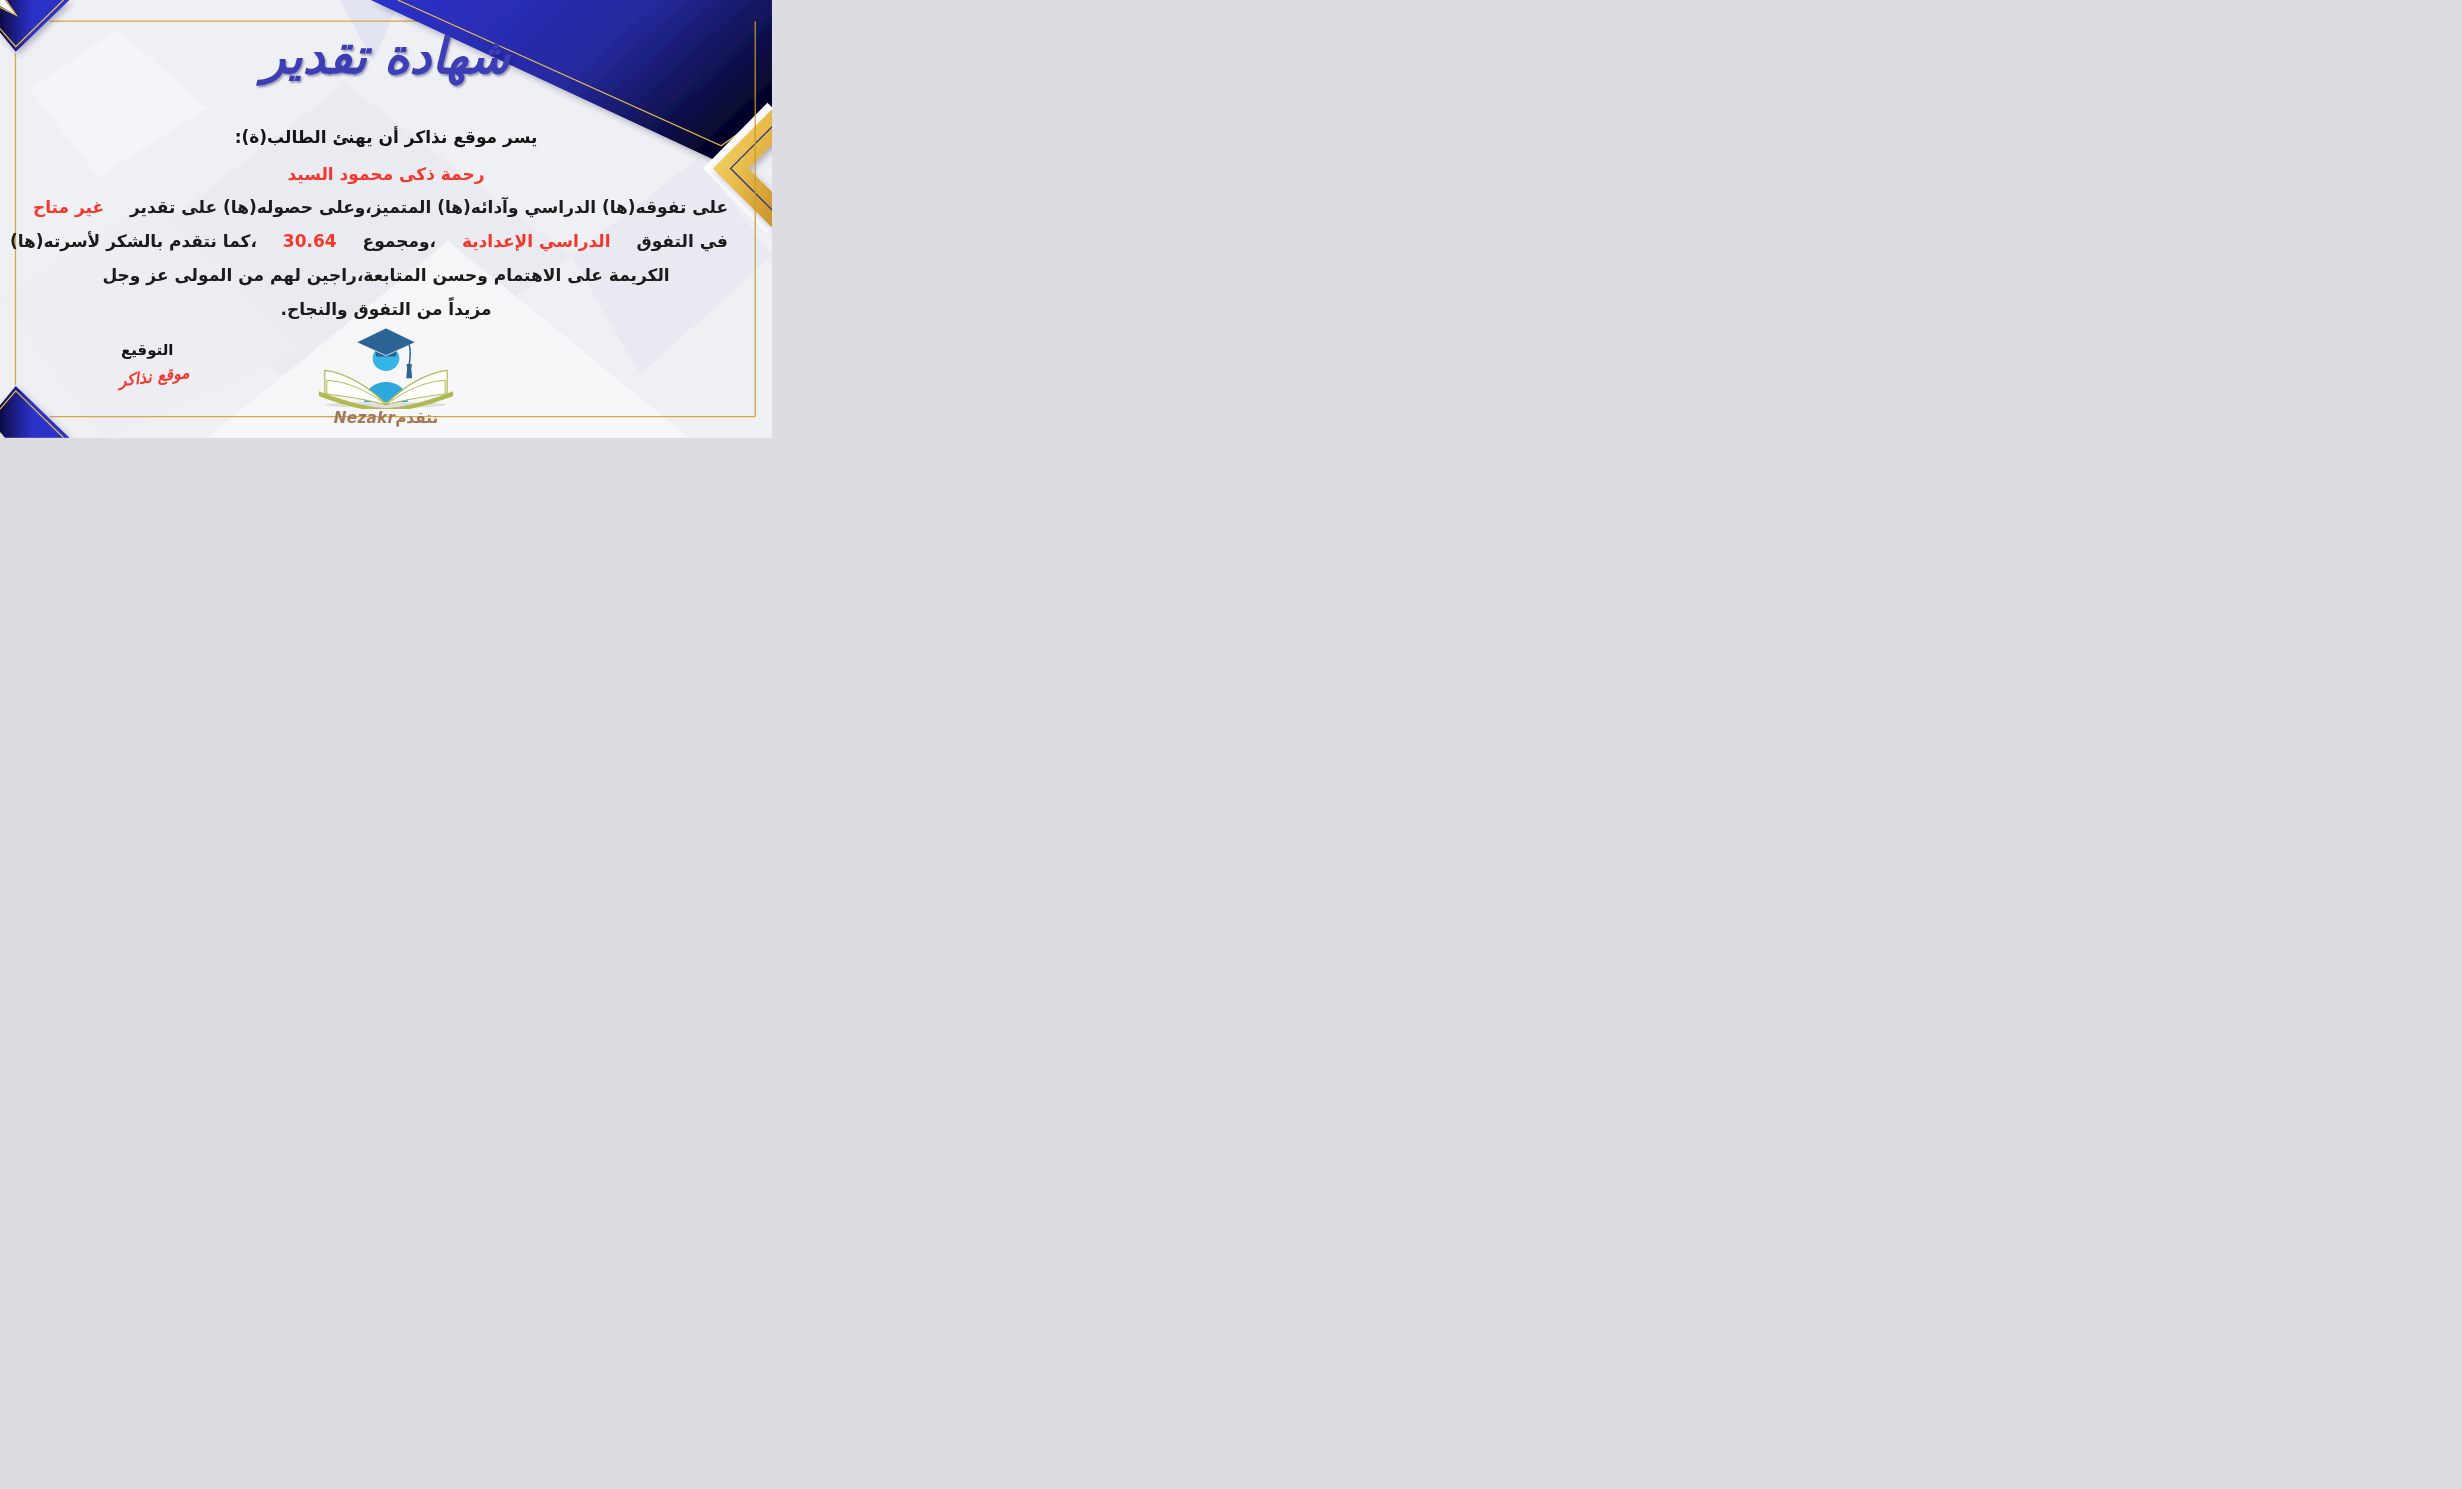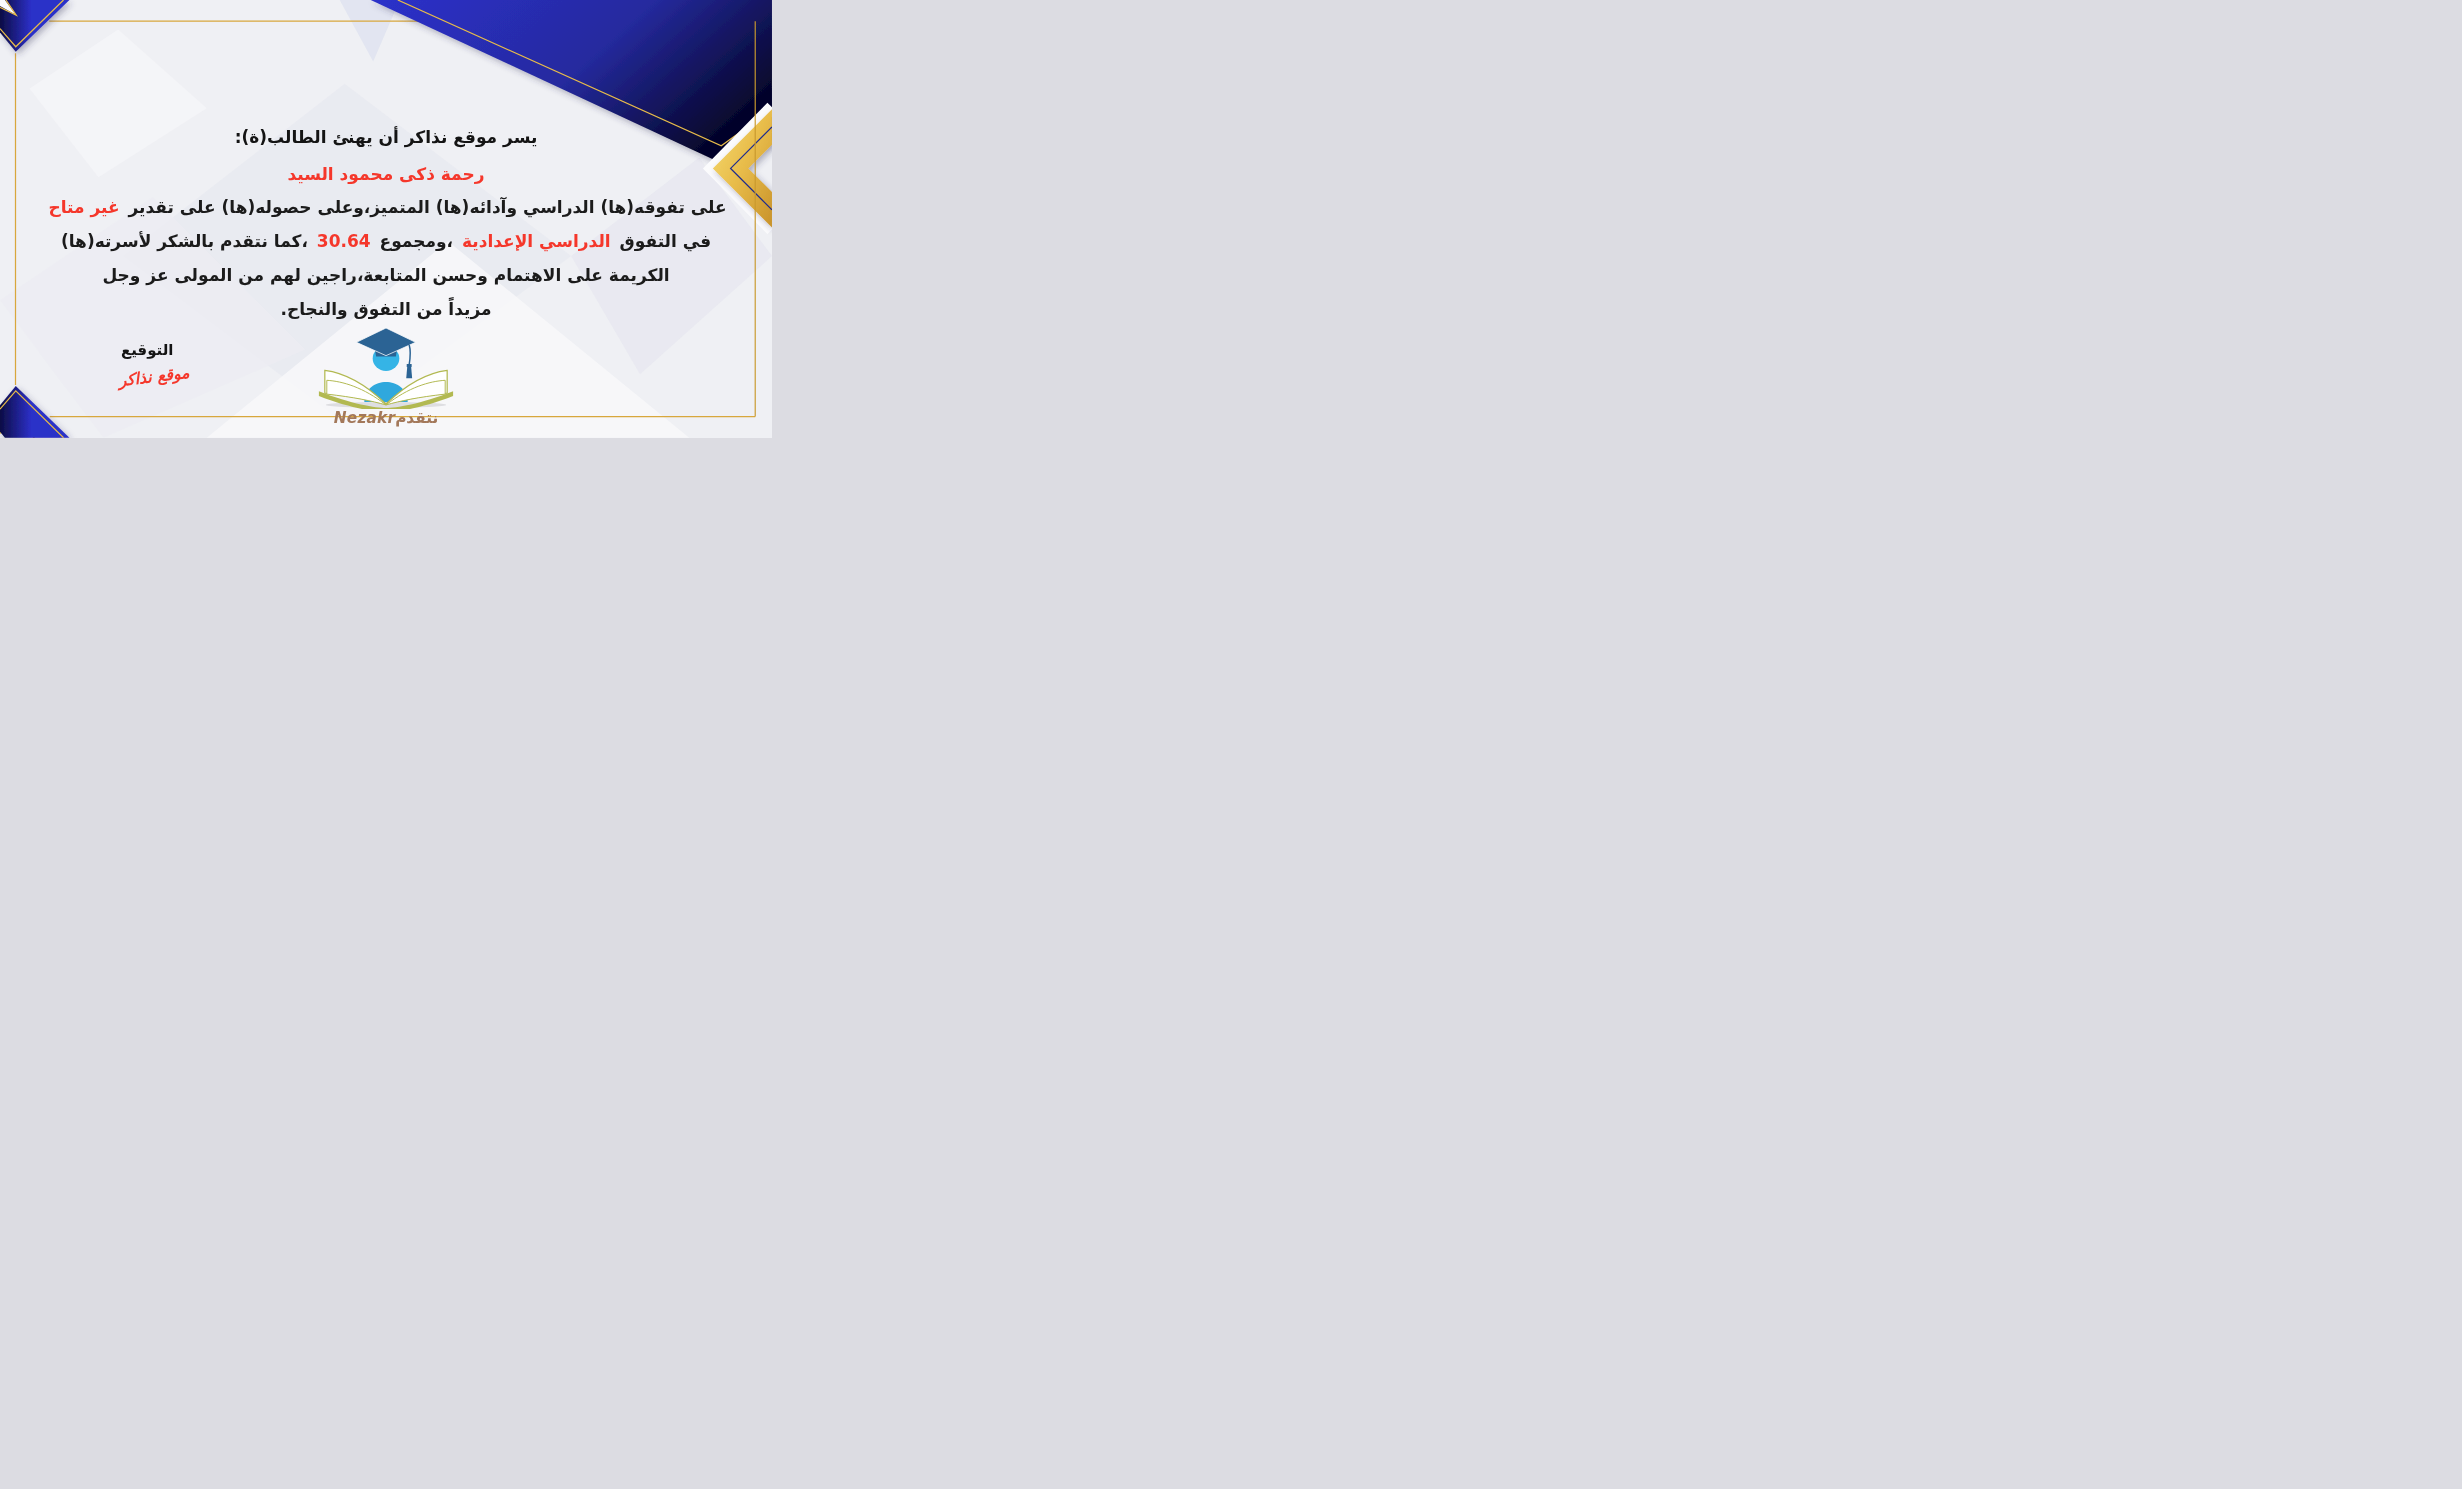--- a/index.html
+++ b/index.html
@@ -13,21 +13,21 @@
   .centerline{left:0;right:0;text-align:center;}
   .title{
     top:19.7px; font-size:49px; line-height:74px; font-weight:bold; font-style:italic;
     color:#3b3eb5; text-shadow:1.5px 2px 2px rgba(25,25,95,.38); direction:rtl;
   }
   .intro{top:122px; font-size:17px; line-height:30.5px; font-weight:bold; color:#141414; direction:rtl;}
   .name{top:159px; font-size:17px; line-height:30.5px; font-weight:bold; color:#f5372b; direction:rtl;}
   .bodytext{top:190px; left:44px; right:44px; position:absolute; direction:rtl;}
   .bline{height:34px; line-height:34px; text-align:center; font-size:17px; font-weight:bold; color:#1b1b1b; white-space:nowrap;}
   .red{color:#f5372b;}
-  .slot{margin:0 3px;}
+  .slot{margin:0 20px;}
   .sig-label{left:121px; top:338px; font-size:15px; line-height:24.6px; font-weight:bold; color:#141414; direction:rtl;}
   .sig-script{
     left:105px; top:366px; width:98px; text-align:center;
     font-size:15.8px; line-height:22.7px; font-weight:bold; font-style:italic;
     color:#f5372b; transform:rotate(-7deg); direction:rtl;
   }
   .logo-wordmark{
     left:288px; top:409px; width:197px; text-align:center;
     font-size:15.3px; line-height:19.7px; font-weight:bold; font-style:italic; color:#a3785a;
     direction:ltr; letter-spacing:0.2px;
@@ -97,20 +97,21 @@
 
     <g>
       <polyline points="1568,218 1446,342 1568,466" fill="none" stroke="#fbfbfd" stroke-width="26"></polyline>
       <path d="M1568,222 L1448,342 L1568,462 L1568,390 L1520,342 L1568,294 Z" fill="url(#goldGrad)" filter="url(#ds)"></path>
       <polyline points="1568,258 1484,342 1568,426" fill="none" stroke="#1d2b8f" stroke-width="2.5"></polyline>
     </g>
 
     <line x1="1534" y1="43" x2="1534" y2="846" stroke="#c9992e" stroke-width="2.5" opacity="0.95"></line>
   </svg>
 
+  <div class="abs centerline title">شهادة تقدير</div>
 
   <div class="abs centerline intro">يسر موقع نذاكر أن يهنئ الطالب(ة):</div>
 
   <div class="abs centerline name">رحمة ذكى محمود السيد</div>
 
   <div class="bodytext">
     <div class="bline">
       <span>على تفوقه(ها) الدراسي وآدائه(ها) المتميز،وعلى حصوله(ها) على تقدير</span>
       <span class="red slot">غير متاح</span>
     </div>

